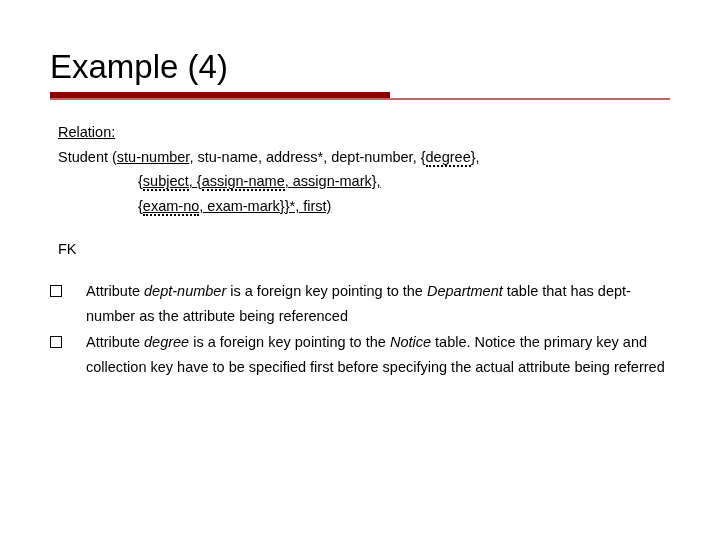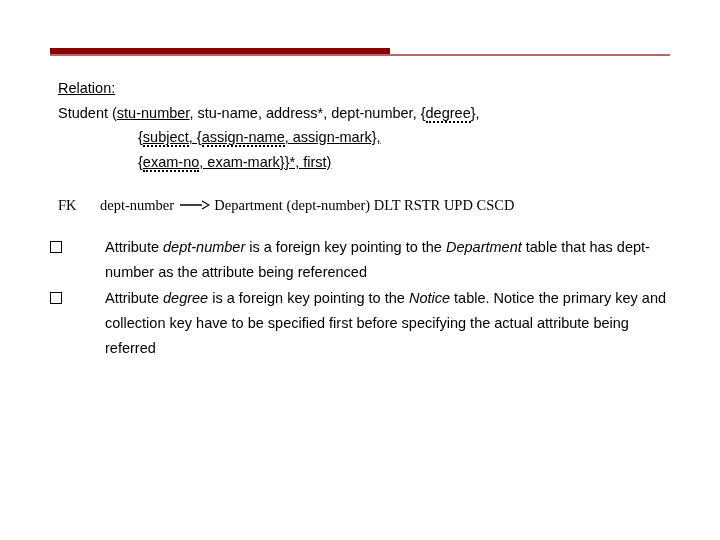--- a/index.html
+++ b/index.html
@@ -50,47 +50,47 @@
   .ck {
     border-bottom: 2px dotted #000;
     padding-bottom: 0;
   }
   .indented { padding-left: 80px; text-decoration: underline; }
   .block { margin-bottom: 18px; margin-left: 8px; }
   .fk-row {
     display: flex;
     align-items: baseline;
     gap: 18px;
-    font-family: Liberation Serif, serif;
   }
   .fk-label { width: 24px; flex: 0 0 24px; }
   .fk-body { flex: 1; }
   .arrow {
     display: inline-block;
     vertical-align: middle;
     margin: 0 1px 2px 2px;
   }
   .bullet-row {
     display: flex;
-    gap: 43px;
+    gap: 24px;
     margin-top: 2px;
   }
   .bullet {
     width: 10px; height: 10px;
     border: 1px solid #000;
     margin-top: 6px;
     flex: 0 0 10px;
   }
   .bullet-body { flex: 1; }
   .ital { font-style: italic; }
 </style>
 </head>
 <body>
 
 <div class="slide">
+  <h1 class="title">Example (4)</h1>
   <div class="rule">
     <div class="bar1"></div>
     <div class="bar2"></div>
   </div>
 
   <div class="body">
 
     <div class="block">
       <div>
         <span class="heading">Relation:</span>
@@ -102,28 +102,20 @@
         <span>{</span><span class="ck">subject</span><span>, {</span><span class="ck">assign-name</span><span>, assign-mark},</span>
       </div>
       <div class="indented">
         <span>{</span><span class="ck">exam-no</span><span>, exam-mark}}*, first)</span>
       </div>
     </div>
 
     <div class="block fk-row">
       <div class="fk-label">FK</div>
       <div class="fk-body">
-        <div>
-          <span>dept-number</span>
-          <svg class="arrow" width="30" height="10" viewBox="0 0 30 10">
-              <line x1="0" y1="5" x2="22" y2="5" stroke="#000" stroke-width="1.5"></line>
-              <polyline points="22,1 29,5 22,9" fill="none" stroke="#000" stroke-width="1.2"></polyline>
-            </svg>
-          <span>Department (dept-number) DLT RSTR UPD CSCD</span>
-        </div>
       </div>
     </div>
 
     <div>
       <div class="bullet-row">
         <div class="bullet"></div>
         <div class="bullet-body">
           <span>Attribute </span><span class="ital">dept-number</span><span> is a foreign key pointing to the </span><span class="ital">Department</span><span> table that has dept-number as the attribute being referenced</span>
         </div>
       </div>

